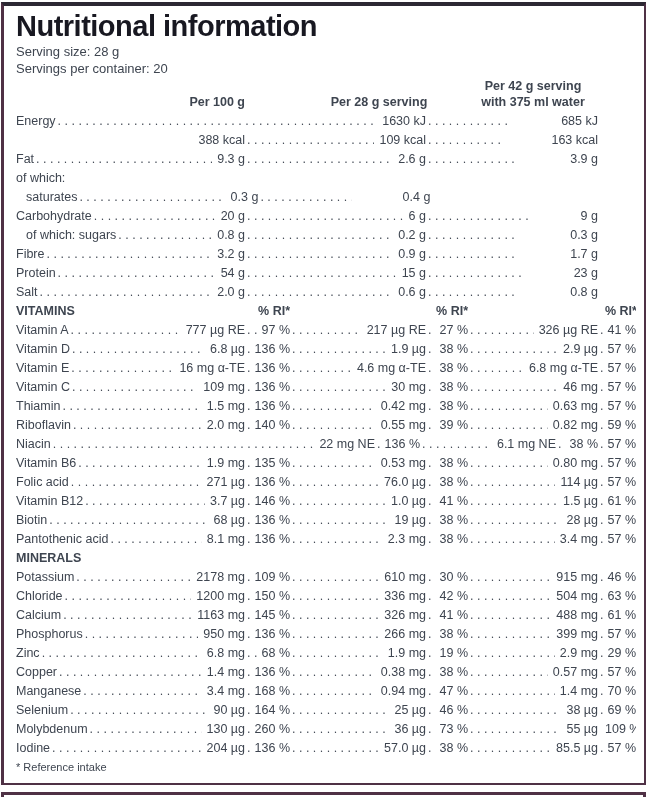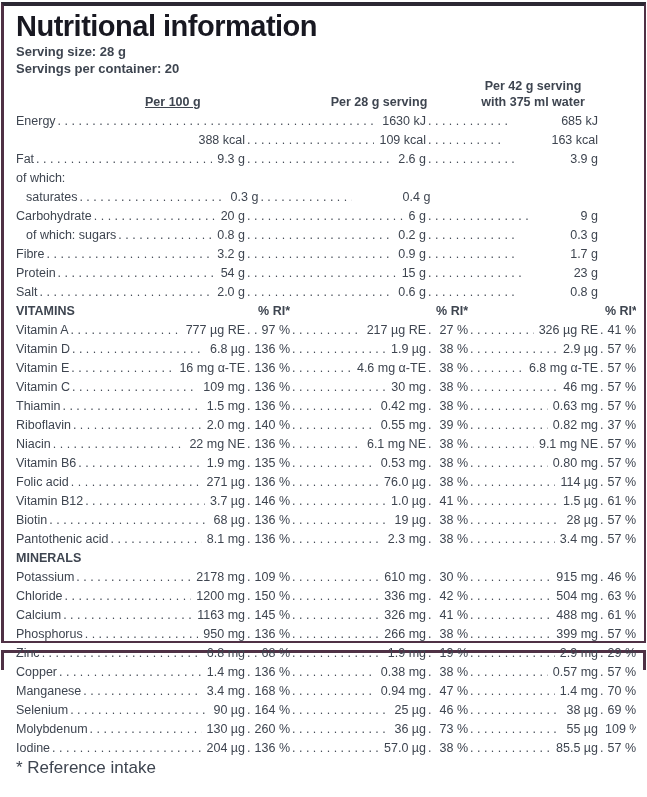--- a/index.html
+++ b/index.html
@@ -3,32 +3,32 @@
 <meta charset="utf-8">
 <style>
   html,body{margin:0;padding:0;}
   body{
     width:647px;height:797px;overflow:hidden;background:#ffffff;
     font-family:"Liberation Sans",sans-serif;color:#3e4550;
   }
   .panel{
     margin:2px 1px 0 1px;
     border:2px solid #4f3145;border-top-width:4px;border-left-width:3px;border-top-color:#2c2833;
-    box-sizing:border-box;height:641px;background:#fff;
+    box-sizing:border-box;height:783px;background:#fff;
     padding:2px 8px 0 12px;
   }
   .title{
     font-size:29px;font-weight:bold;letter-spacing:-0.5px;color:#181821;
     line-height:34px;margin-top:1px;white-space:nowrap;
   }
-  .serv{font-size:13px;line-height:17px;font-weight:bold;}
+  .serv{font-size:13px;line-height:17px;}
   
   .colhead{display:flex;align-items:flex-end;font-weight:bold;font-size:12.5px;line-height:15.5px;margin-top:2px;margin-bottom:2px;}
   .colhead .sp{flex:1 1 auto;}
-  .h1{flex:0 0 100px;text-align:left;white-space:nowrap;text-decoration:underline;}
+  .h1{flex:0 0 100px;text-align:right;white-space:nowrap;}
   .gap45{flex:0 0 45px;}
   .h2{flex:0 0 178px;text-align:center;white-space:nowrap;}
   .h3{flex:0 0 130px;text-align:center;white-space:nowrap;}
   .gap38{flex:0 0 38px;}
   
   .row{display:flex;align-items:flex-start;height:19px;font-size:12.5px;line-height:19px;}
   .lbl{white-space:nowrap;flex:0 0 auto;}
   .ind .lbl{padding-left:10px;}
   .cell{display:flex;align-items:baseline;min-width:0;overflow:hidden;}
   .c1{flex:1 1 auto;}
@@ -38,21 +38,21 @@
   .cv3{flex:0 0 130px;}
   .cri3{flex:0 0 38px;}
   .cm2{flex:0 0 181px;}
   .cm3{flex:0 0 172px;gap:46px;}
   .endgap{flex:0 0 38px;}
   .dots{flex:1 1 auto;min-width:0;overflow:hidden;white-space:nowrap;margin:0 2px;color:#474e59;}
   .dots::before{content:". . . . . . . . . . . . . . . . . . . . . . . . . . . . . . . . . . . . . . . . . . . . . . . . . . . . . . . . . . . . . . . . . . . . . .";}
   .v{flex:0 0 auto;white-space:nowrap;margin-left:3px;}
   .sec .lbl,.sec .v{font-weight:bold;}
   .nodots .dots::before,.blank .dots::before,.nod1 .c1 .dots::before{content:"";}
-  .foot{font-size:17px;}
+  .foot{font-size:11px;}
   .next-box{
     margin:7px 1px 0 1px;height:20px;
     border:3px solid #4f3145;border-bottom:0;box-sizing:border-box;
   }
 </style>
 </head>
 <body>
 
 <div class="panel">
   <div class="title">Nutritional information</div>
@@ -406,44 +406,40 @@
     <span class="cell cri2">
           <span class="dots"></span>
           <span class="v">39 %</span>
         </span>
     <span class="cell cv3">
           <span class="dots"></span>
           <span class="v">0.82 mg</span>
         </span>
     <span class="cell cri3">
           <span class="dots"></span>
-          <span class="v">37 %</span>
+          <span class="v">59 %</span>
         </span>
   </div>
       <div class="row">
     <span class="lbl">Niacin</span>
     <span class="cell c1">
           <span class="dots"></span>
           <span class="v">22 mg NE</span>
         </span>
     <span class="cell cri1">
           <span class="dots"></span>
           <span class="v">136 %</span>
         </span>
     <span class="cell cv2">
           <span class="dots"></span>
           <span class="v">6.1 mg NE</span>
         </span>
     <span class="cell cri2">
           <span class="dots"></span>
           <span class="v">38 %</span>
-        </span>
-    <span class="cell cv3">
-          <span class="dots"></span>
-          <span class="v">9.1 mg NE</span>
         </span>
     <span class="cell cri3">
           <span class="dots"></span>
           <span class="v">57 %</span>
         </span>
   </div>
       <div class="row">
     <span class="lbl">Vitamin B6</span>
     <span class="cell c1">
           <span class="dots"></span>

